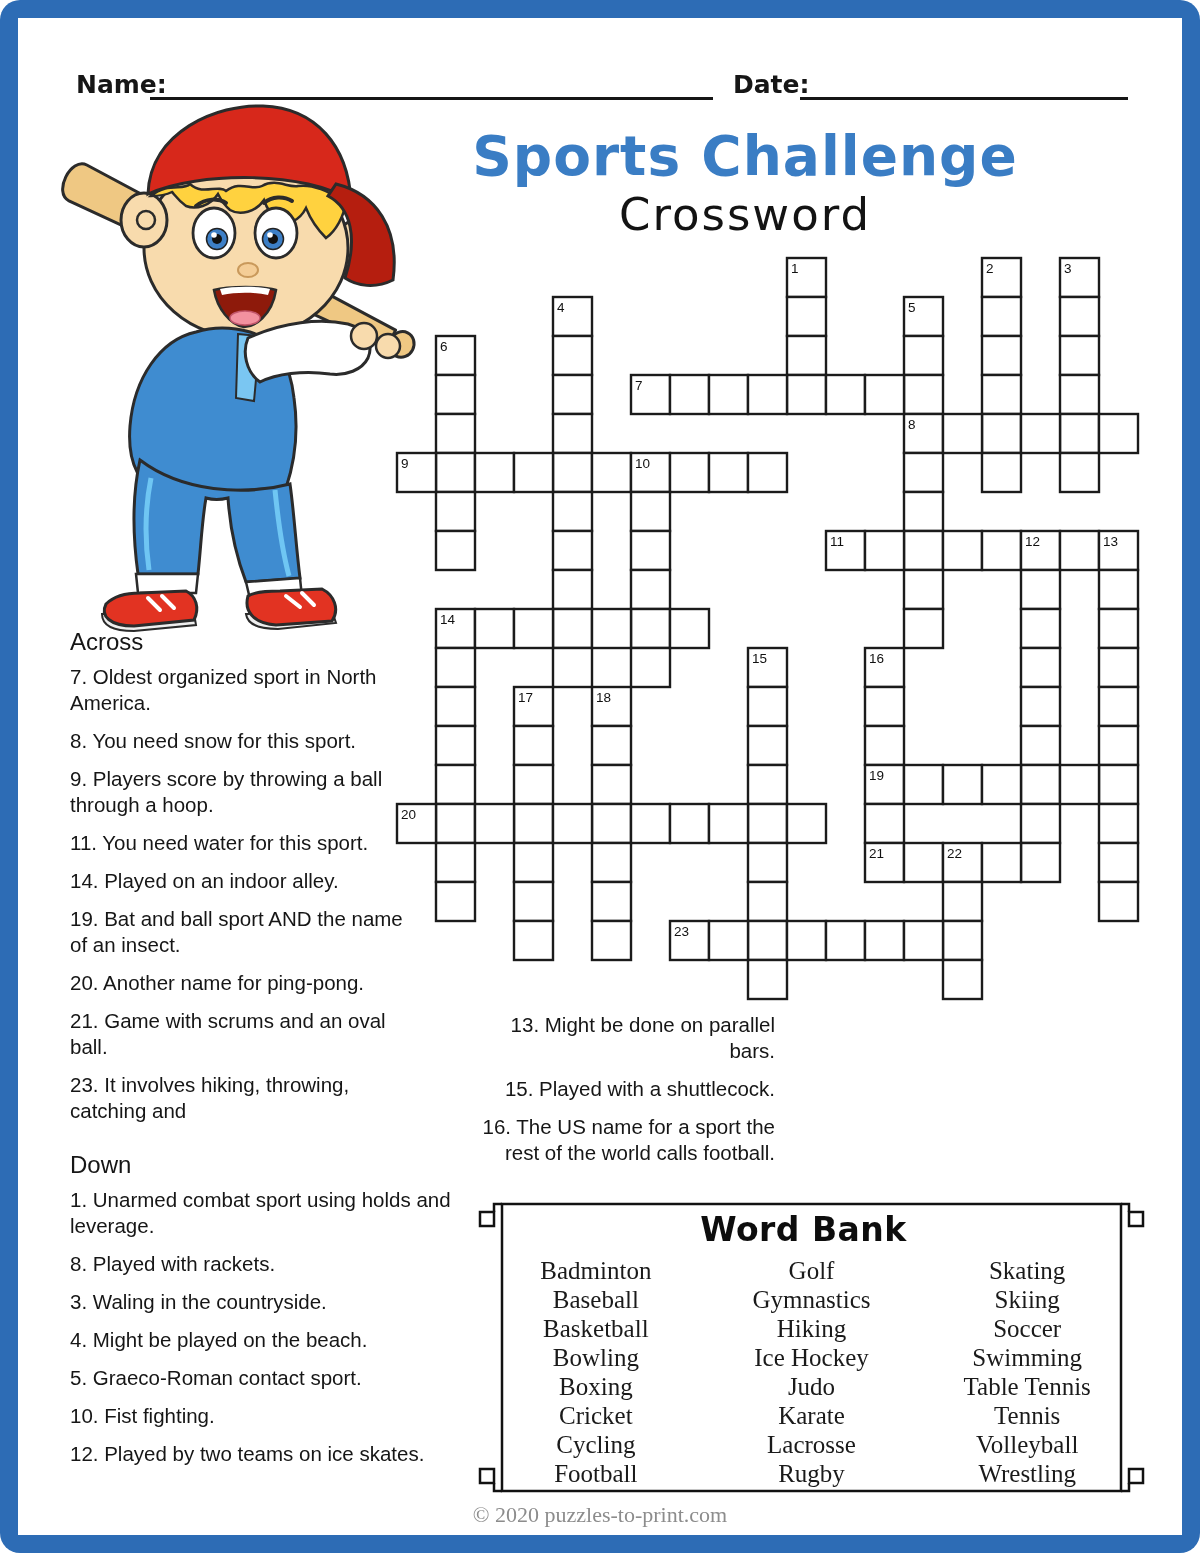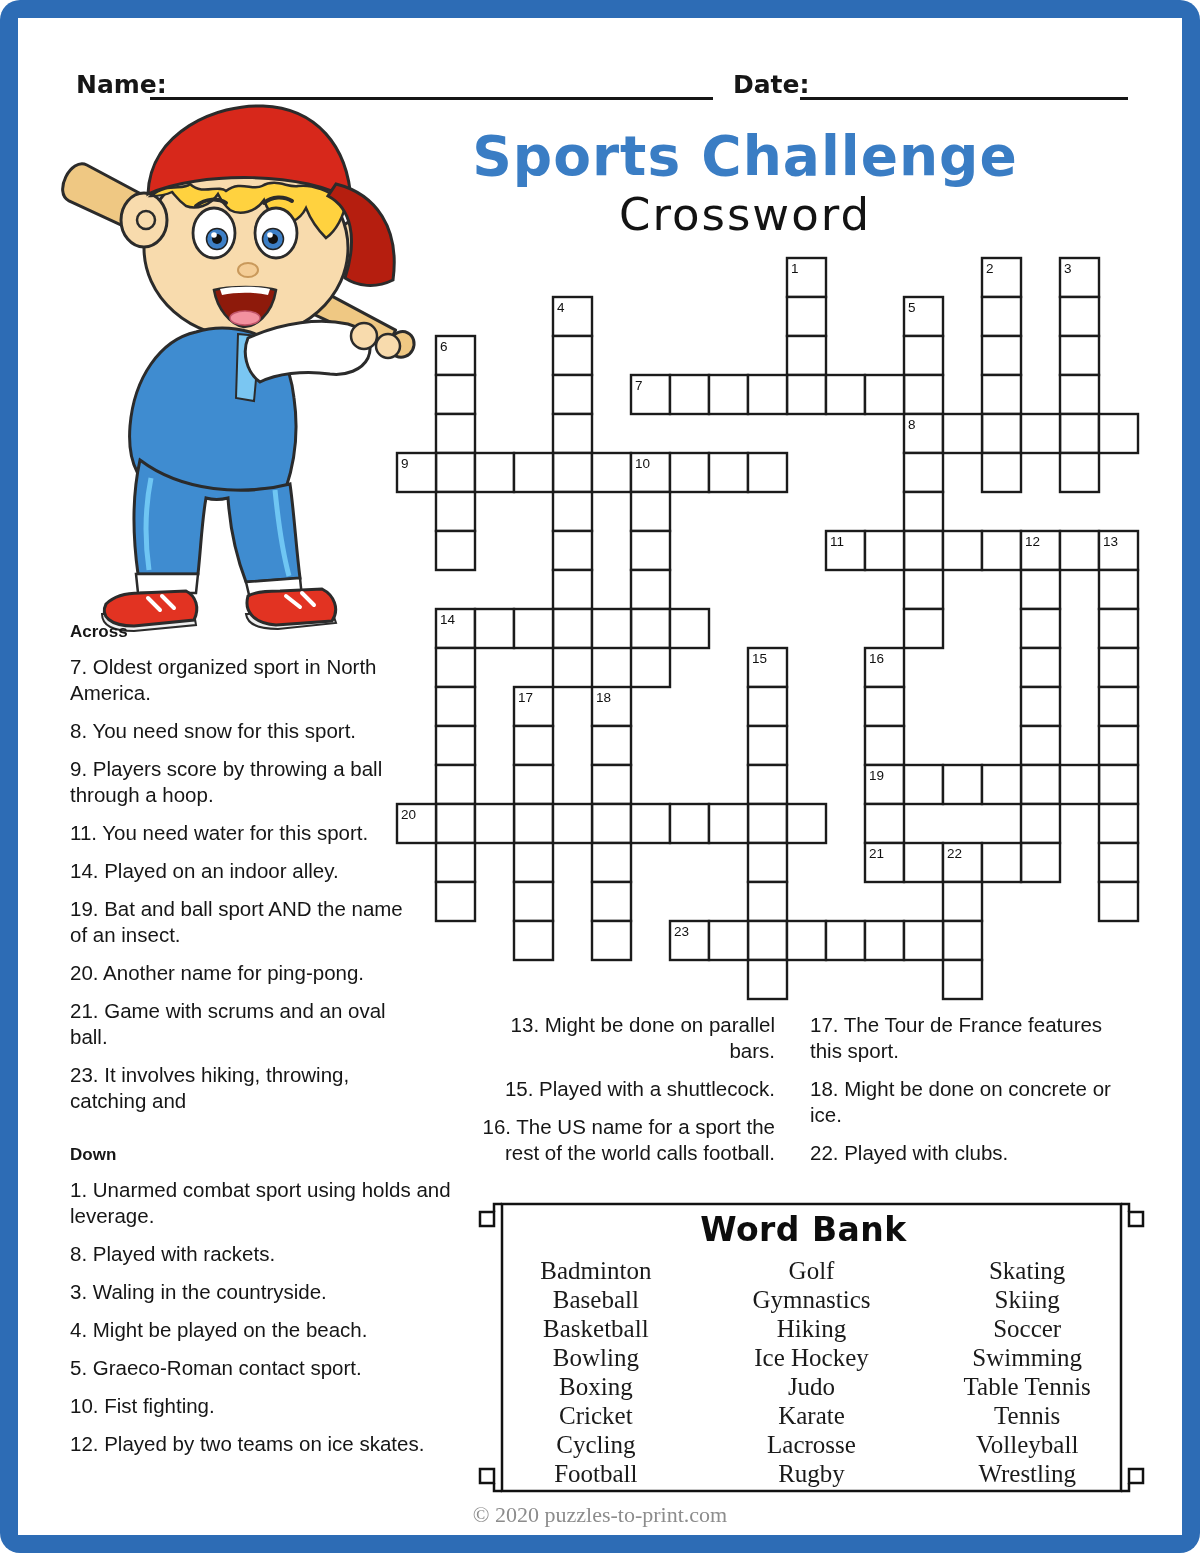--- a/index.html
+++ b/index.html
@@ -7,21 +7,21 @@
         font-family:"Liberation Sans",sans-serif;color:var(--text,#1a1a1a);border-radius:20px;}
   .frame{position:absolute;inset:0;border:18px solid var(--border-blue,#2d6cb5);pointer-events:none;z-index:50;}
   .abs{position:absolute;}
   .hlabel{font-family:"DejaVu Sans",sans-serif;font-weight:600;font-size:25px;color:#161616;}
   .wline{height:0;border-top:3px solid #161616;}
   .title{font-family:"DejaVu Sans",sans-serif;font-weight:800;font-size:55px;letter-spacing:1px;
          color:var(--title-blue,#3a7dc4);text-align:center;margin-top:12px;}
   .subtitle{font-family:"DejaVu Sans",sans-serif;font-weight:400;font-size:45px;letter-spacing:2px;
             color:#131313;text-align:center;}
   .clues p{margin:0 0 12px 0;font-size:20.5px;line-height:26px;color:#161616;}
-  .clues .sect{margin:2px 0 9px 0;font-size:17px;line-height:26px;font-weight:bold;}
+  .clues .sect{margin:12px 0 9px 0;font-size:24px;line-height:26px;}
   .wb-title{font-family:"DejaVu Sans",sans-serif;font-weight:700;font-size:33px;letter-spacing:.5px;
             color:#0d0d0d;text-align:center;}
   .wb-cols{display:flex;gap:28px;}
   .wb-col{width:33.33%;text-align:center;font-family:"Liberation Serif",serif;font-size:25px;}
   .wb-col p{margin:0;line-height:29px;}
   .footer{font-family:"Liberation Serif",serif;font-size:22px;color:var(--footer-gray,#8c8c8c);text-align:center;}
 </style>
 </head>
 <body>
 
@@ -305,27 +305,20 @@
   </div>
 
   <div class="abs clues" style="left:467px;top:1012px;width:308px;text-align:right;">
     <div>
         <p>13. Might be done on parallel bars.</p>
         <p>15. Played with a shuttlecock.</p>
         <p>16. The US name for a sport the rest of the world calls football.</p>
       </div>
   </div>
 
-  <div class="abs clues" style="left:810px;top:1012px;width:308px;">
-    <div>
-        <p>17. The Tour de France features this sport.</p>
-        <p>18. Might be done on concrete or ice.</p>
-        <p>22. Played with clubs.</p>
-      </div>
-  </div>
 
   <svg class="abs" style="left:478px;top:1196px;" width="668" height="306" viewBox="0 0 668 306">
     <rect x="24" y="8" width="619" height="287" fill="none" stroke="#111" stroke-width="2.5"></rect>
     <path d="M 24,8 H 16 V 16" fill="none" stroke="#111" stroke-width="2.5"></path>
     <rect x="2" y="16" width="14" height="14" fill="#fff" stroke="#111" stroke-width="2.5"></rect>
     <path d="M 643,8 H 651 V 16" fill="none" stroke="#111" stroke-width="2.5"></path>
     <rect x="651" y="16" width="14" height="14" fill="#fff" stroke="#111" stroke-width="2.5"></rect>
     <path d="M 24,295 H 16 V 287" fill="none" stroke="#111" stroke-width="2.5"></path>
     <rect x="2" y="273" width="14" height="14" fill="#fff" stroke="#111" stroke-width="2.5"></rect>
     <path d="M 643,295 H 651 V 287" fill="none" stroke="#111" stroke-width="2.5"></path>

